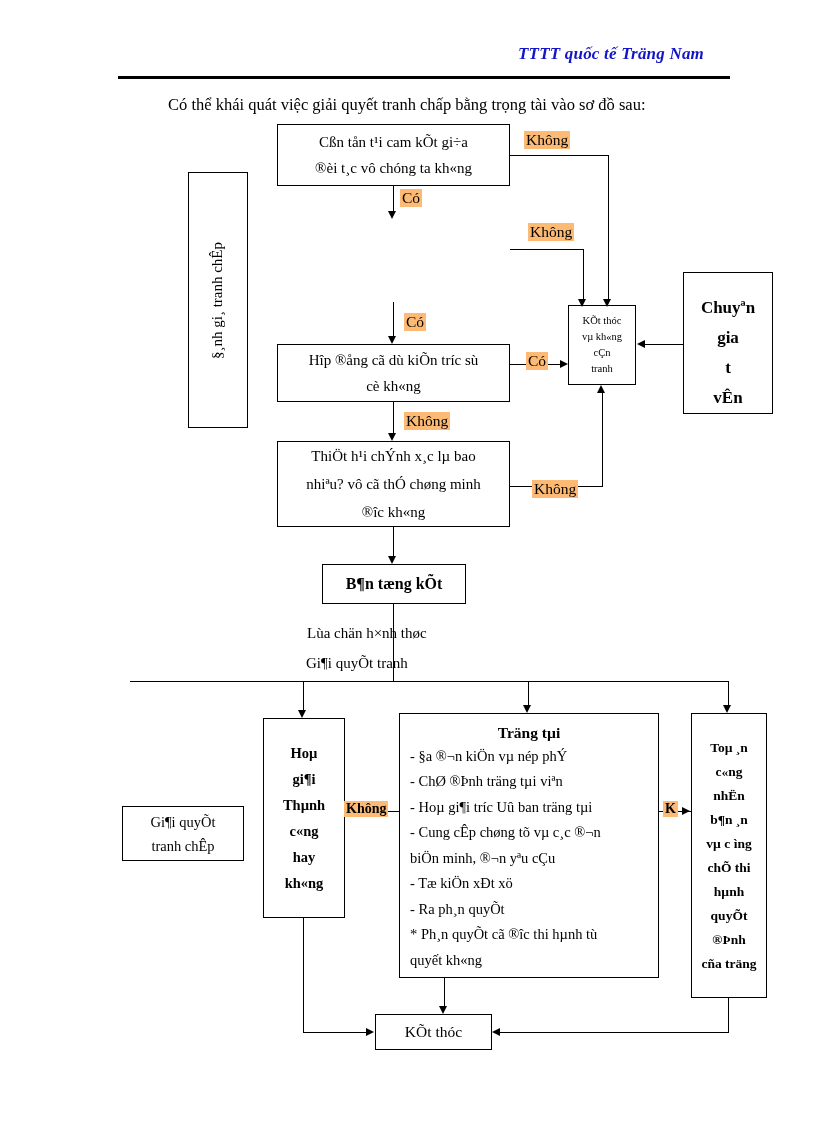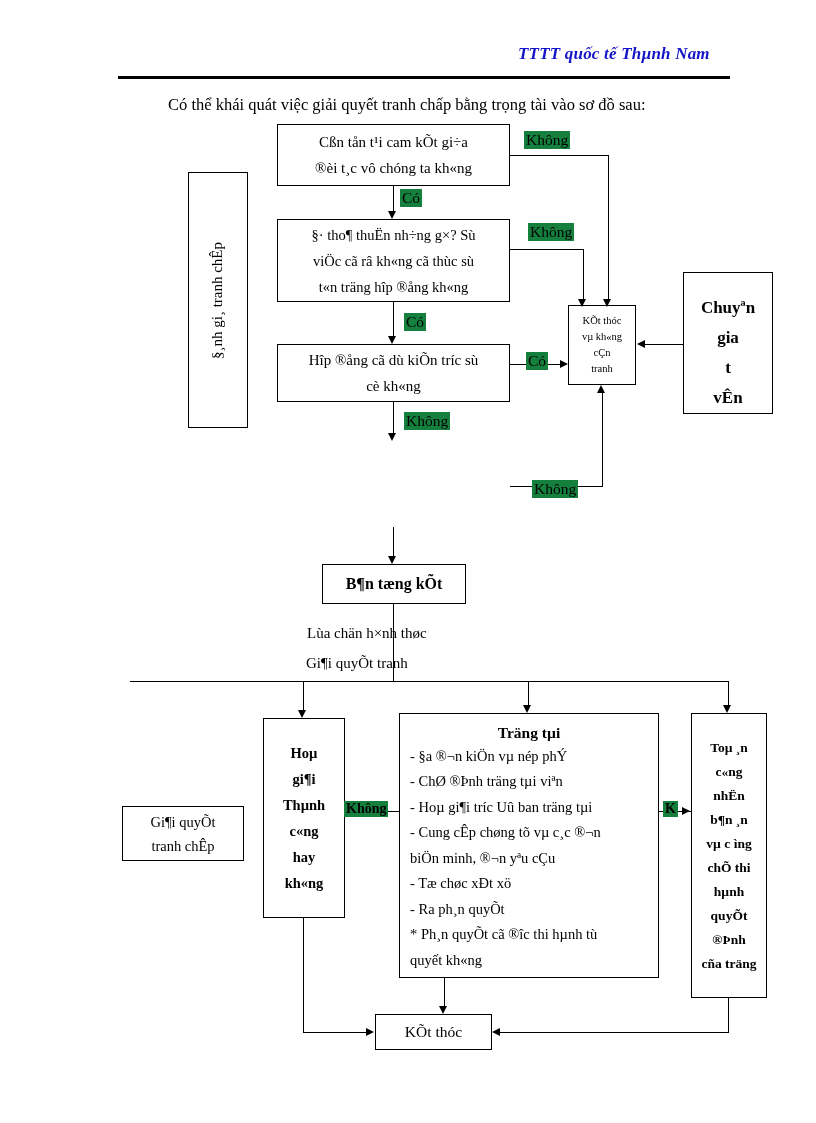--- a/index.html
+++ b/index.html
@@ -19,21 +19,21 @@
   .hdr-rule{position:absolute;left:118px;top:76px;width:612px;height:3px;background:#000;}
 
   .intro{position:absolute;left:168px;top:95px;width:600px;font-size:16.5px;
     white-space:nowrap;}
 
   
   .box{position:absolute;border:1px solid #000;box-sizing:border-box;
     background:#fff;display:flex;flex-direction:column;align-items:center;
     justify-content:center;text-align:center;}
   .box .ln{display:block;white-space:nowrap;}
-  .lbl{position:absolute;font-size:15.5px;white-space:nowrap;background:#15803d;
+  .lbl{position:absolute;font-size:15.5px;white-space:nowrap;background:#fdba74;
     padding:0 2px;}
   .line-h{position:absolute;height:1px;background:#000;}
   .line-v{position:absolute;width:1px;background:#000;}
   .arr{position:absolute;width:0;height:0;}
   .arr-d{border-left:4.5px solid transparent;border-right:4.5px solid transparent;
     border-top:8px solid #000;}
   .arr-u{border-left:4.5px solid transparent;border-right:4.5px solid transparent;
     border-bottom:8px solid #000;}
   .arr-r{border-top:4.5px solid transparent;border-bottom:4.5px solid transparent;
     border-left:8px solid #000;}
@@ -69,42 +69,42 @@
   #box-arbitration .arb-list div{white-space:nowrap;}
 
   .mid-lbl{position:absolute;font-size:15px;white-space:nowrap;}
 </style>
 </head>
 <body>
 
 <div class="page">
 
   <div class="hdr">
-    <div class="hdr-right">TTTT quốc tế Thµnh Nam</div>
+    <div class="hdr-right">TTTT quốc tế Träng Nam</div>
   </div>
   <div class="hdr-rule"></div>
 
   <div class="intro">Có thể khái quát việc giải  quyết tranh chấp bằng trọng tài vào sơ đồ sau:</div>
 
   <div class="box" id="box-commitment">
     <span class="ln">Cßn tån t¹i cam kÕt gi÷a</span>
     <span class="ln">®èi t¸c vô  chóng ta kh«ng</span>
   </div>
 
-  <div class="box" id="box-agreement">
-    <span class="ln">§· tho¶ thuËn nh÷ng g×? Sù</span>
-    <span class="ln">viÖc cã râ kh«ng  cã thùc sù</span>
-    <span class="ln">t«n träng hîp ®ång kh«ng</span>
-  </div>
 
   <div class="box" id="box-contract">
     <span class="ln">Hîp ®ång cã dù kiÕn tríc  sù</span>
     <span class="ln">cè kh«ng</span>
   </div>
 
+  <div class="box" id="box-adjust">
+    <span class="ln">ThiÖt h¹i chÝnh x¸c lµ bao</span>
+    <span class="ln">nhiªu? vô cã thÓ chøng minh</span>
+    <span class="ln">®îc  kh«ng</span>
+  </div>
 
   <div class="box" id="box-dispute-eval">
     <span class="vtext">§¸nh gi¸ tranh chÊp</span>
   </div>
 
   <div class="box" id="box-end-nocompete">
     <span class="ln">KÕt thóc</span>
     <span class="ln">vµ kh«ng</span>
     <span class="ln">cÇn</span>
     <span class="ln">tranh</span>
@@ -131,21 +131,21 @@
   </div>
 
   <div class="box" id="box-arbitration">
     <div class="arb-title">Träng tµi</div>
     <div class="arb-list">
       <div>- §a  ®¬n kiÖn vµ nép phÝ</div>
       <div>- ChØ ®Þnh träng tµi viªn</div>
       <div>- Hoµ gi¶i tríc  Uû ban träng tµi</div>
       <div>- Cung cÊp chøng tõ vµ c¸c ®¬n</div>
       <div>biÖn minh, ®¬n yªu cÇu</div>
-      <div>- Tæ chøc xÐt xö</div>
+      <div>- Tæ kiÖn xÐt xö</div>
       <div>- Ra ph¸n quyÕt</div>
       <div>* Ph¸n quyÕt cã ®îc  thi hµnh tù</div>
       <div>quyết kh«ng</div>
     </div>
   </div>
 
   <div class="box" id="box-court">
     <span class="ln">Toµ ¸n</span>
     <span class="ln">c«ng</span>
     <span class="ln">nhËn</span>

